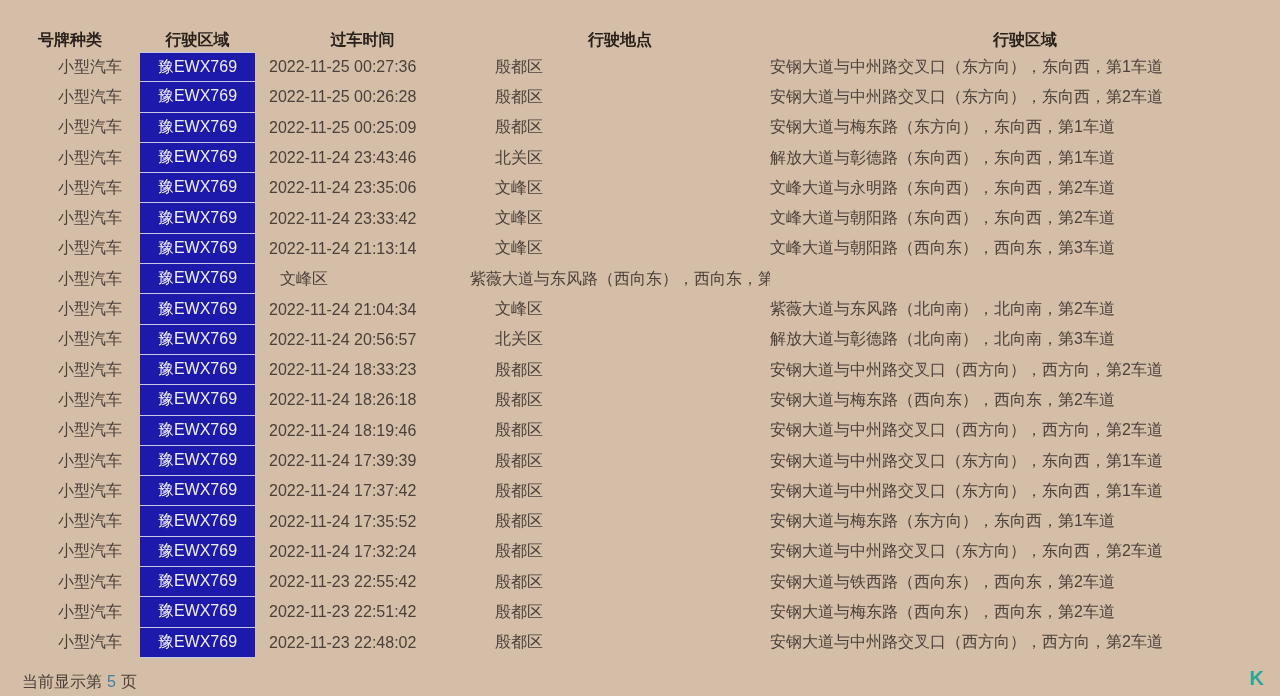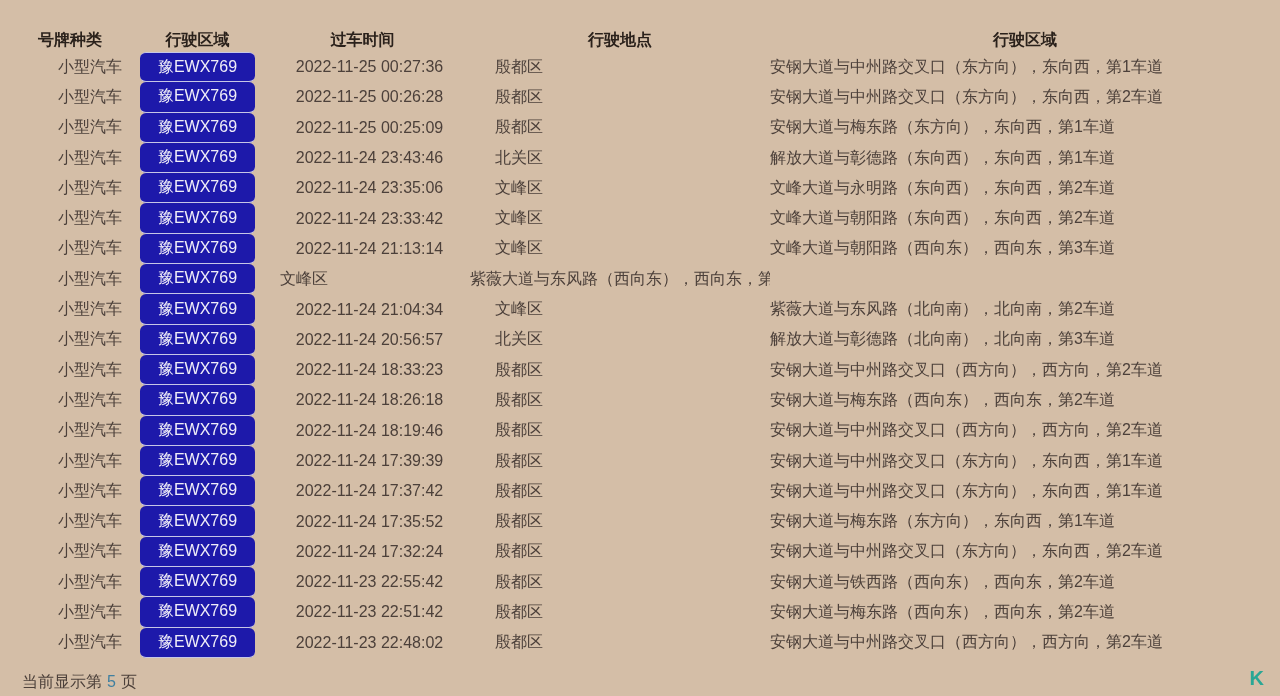--- a/index.html
+++ b/index.html
@@ -42,24 +42,23 @@
     height:100%;
     width:100%;
     background:var(--plate-blue);
     border-bottom:1px solid var(--plate-separator);
     color:var(--plate-text);
     display:flex;
     align-items:center;
     justify-content:center;
     font-size:16px;
     cursor:pointer;
-    border-radius:6px;
   }
   .row:first-child .plate-box{border-top:1px solid var(--plate-separator);}
-  .c3{padding-left:14px;text-align:center;}
+  .c3{padding-left:14px;}
   .c4{padding-left:25px;}
   .c5{padding-left:0;}
   .footer{
     margin:14px 0 0 22px;
     font-size:16px;
     color:var(--body-text);
   }
   .footer .page-number{
     color:var(--page-number);
     margin:0 5px;

